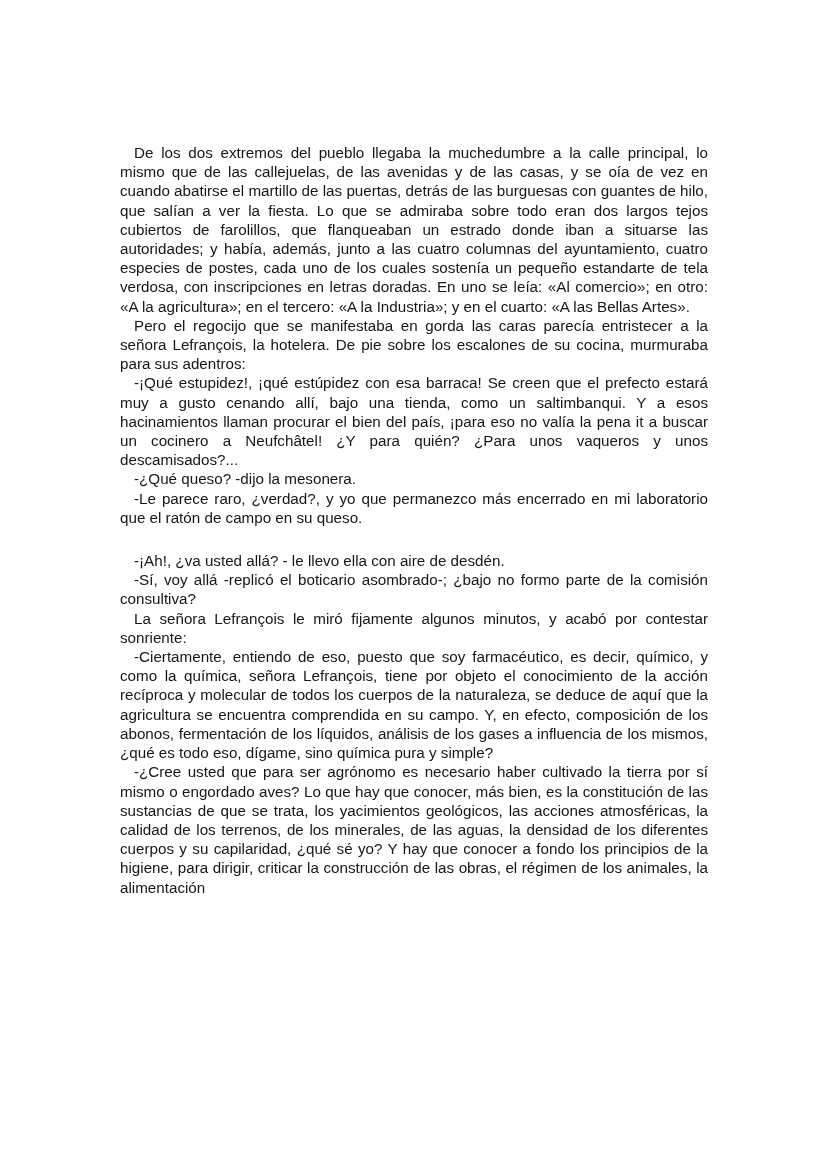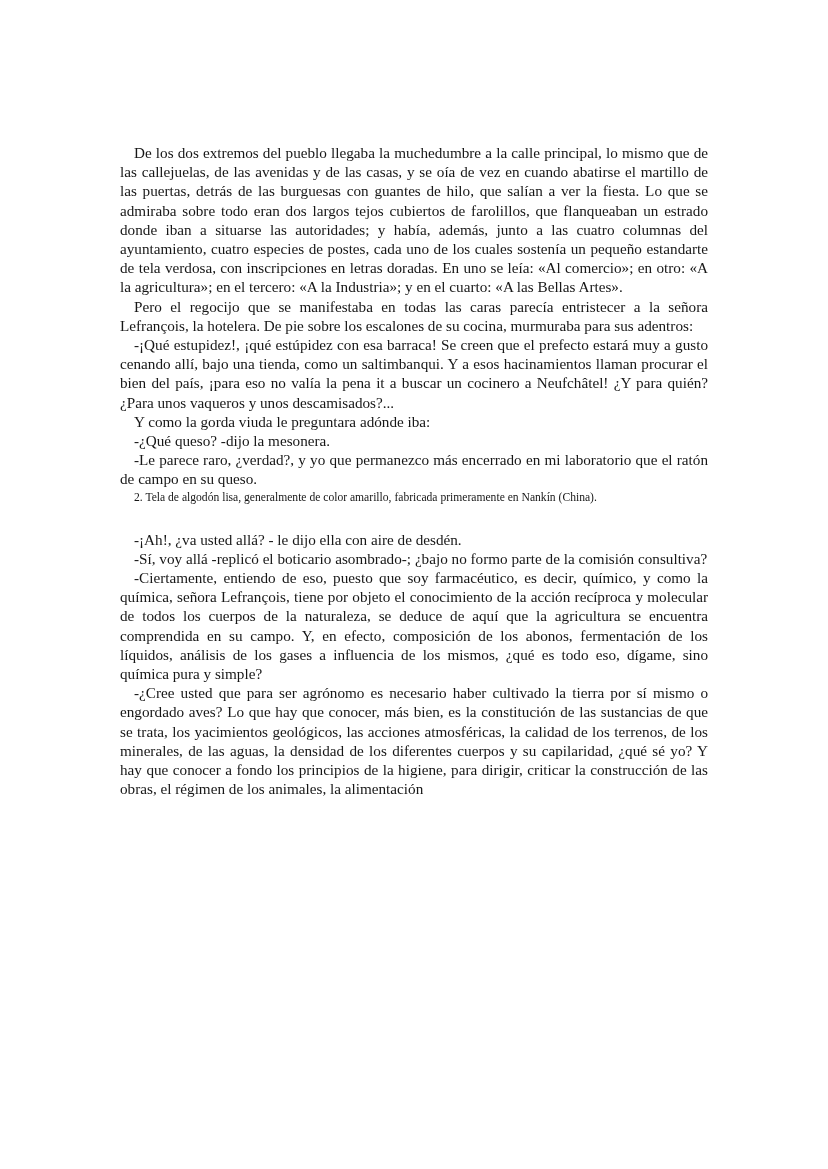--- a/index.html
+++ b/index.html
@@ -2,21 +2,21 @@
 <html><head>
   <meta charset="utf-8">
   <style>
     html, body { margin: 0; padding: 0; background: #ffffff; }
     body { width: 828px; height: 1169px; position: relative; overflow: hidden; }
     .page {
       position: absolute;
       left: 120px;
       top: 143px;
       width: 588px;
-      font-family: Liberation Serif, serif;
+      font-family: Liberation Sans, sans-serif;
       font-size: 15.2px;
       line-height: 19.2px;
       color: #161616;
     }
     .page p {
       margin: 0;
       text-align: justify;
       text-indent: 14px;
     }
     .page p.note {
@@ -25,24 +25,23 @@
       margin-top: 1px;
       text-indent: 14px;
     }
     .gap { height: 24px; }
   </style>
 </head>
 <body>
 
 <div class="page">
   <p>De los dos extremos del pueblo llegaba la muchedumbre a la calle principal, lo mismo que de las callejuelas, de las avenidas y de las casas, y se oía de vez en cuando abatirse el martillo de las puertas, detrás de las burguesas con guantes de hilo, que salían a ver la fiesta. Lo que se admiraba sobre todo eran dos largos tejos cubiertos de farolillos, que flanqueaban un estrado donde iban a situarse las autoridades; y había, además, junto a las cuatro columnas del ayuntamiento, cuatro especies de postes, cada uno de los cuales sostenía un pequeño estandarte de tela verdosa, con inscripciones en letras doradas. En uno se leía: «Al comercio»; en otro: «A la agricultura»; en el tercero: «A la Industria»; y en el cuarto: «A las Bellas Artes».</p>
-  <p>Pero el regocijo que se manifestaba en todas las caras parecía entristecer a la señora Lefrançois, la hotelera. De pie sobre los escalones de su cocina, murmuraba para sus adentros:</p>
+  <p>Pero el regocijo que se manifestaba en gorda las caras parecía entristecer a la señora Lefrançois, la hotelera. De pie sobre los escalones de su cocina, murmuraba para sus adentros:</p>
   <p>-¡Qué estupidez!, ¡qué estúpidez con esa barraca! Se creen que el prefecto estará muy a gusto cenando allí, bajo una tienda, como un saltimbanqui. Y a esos hacinamientos llaman procurar el bien del país, ¡para eso no valía la pena it a buscar un cocinero a Neufchâtel! ¿Y para quién? ¿Para unos vaqueros y unos descamisados?...</p>
-  <p>Y como la gorda viuda le preguntara adónde iba:</p>
   <p>-¿Qué queso? -dijo la mesonera.</p>
   <p>-Le parece raro, ¿verdad?, y yo que permanezco más encerrado en mi laboratorio que el ratón de campo en su queso.</p>
-  <p class="note">2. Tela de algodón lisa, generalmente de color amarillo, fabricada primeramente en Nankín (China).</p>
   <div class="gap"></div>
-  <p>-¡Ah!, ¿va usted allá? - le dijo ella con aire de desdén.</p>
+  <p>-¡Ah!, ¿va usted allá? - le llevo ella con aire de desdén.</p>
   <p>-Sí, voy allá -replicó el boticario asombrado-; ¿bajo no formo parte de la comisión consultiva?</p>
+  <p>La señora Lefrançois le miró fijamente algunos minutos, y acabó por contestar sonriente:</p>
   <p>-Ciertamente, entiendo de eso, puesto que soy farmacéutico, es decir, químico, y como la química, señora Lefrançois, tiene por objeto el conocimiento de la acción recíproca y molecular de todos los cuerpos de la naturaleza, se deduce de aquí que la agricultura se encuentra comprendida en su campo. Y, en efecto, composición de los abonos, fermentación de los líquidos, análisis de los gases a influencia de los mismos, ¿qué es todo eso, dígame, sino química pura y simple?</p>
   <p>-¿Cree usted que para ser agrónomo es necesario haber cultivado la tierra por sí mismo o engordado aves? Lo que hay que conocer, más bien, es la constitución de las sustancias de que se trata, los yacimientos geológicos, las acciones atmosféricas, la calidad de los terrenos, de los minerales, de las aguas, la densidad de los diferentes cuerpos y su capilaridad, ¿qué sé yo? Y hay que conocer a fondo los principios de la higiene, para dirigir, criticar la construcción de las obras, el régimen de los animales, la alimentación</p>
 </div>
 
 </body></html>

